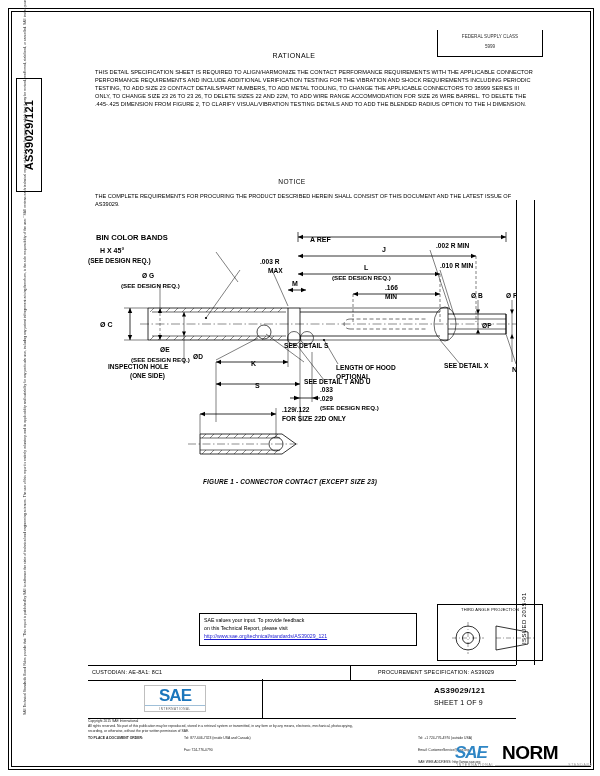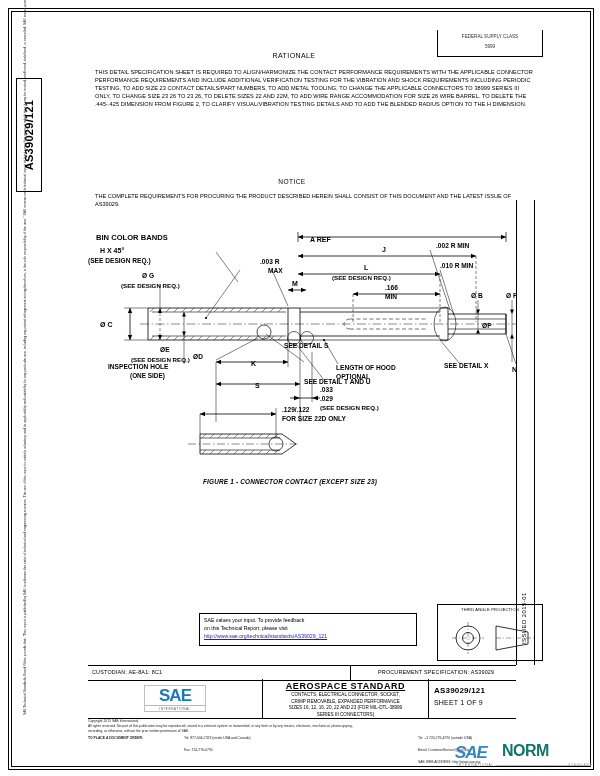--- a/index.html
+++ b/index.html
@@ -105,22 +105,22 @@
   .foot .cpy{font-size:3.4px;}
   .foot-row{position:relative;margin-top:2px;}
   .foot-col-a{position:absolute;left:0;top:0;width:95px;font-weight:bold;}
   .foot-col-b{position:absolute;left:96px;top:0;width:150px;}
   .foot-col-c{position:absolute;left:330px;top:0;width:150px;}
 
   
   .wm{position:absolute;left:455px;top:742px;width:140px;height:30px;}
   .wm-sae{position:absolute;left:0;top:1px;font-size:17px;font-weight:bold;
       color:#2f86c5;letter-spacing:-1px;font-style:italic;}
-  .wm-norm{position:absolute;left:47px;top:0px;font-size:16px;font-weight:bold;
-      color:#0f766e;letter-spacing:-.5px;}
+  .wm-norm{position:absolute;left:47px;top:0px;font-size:19px;font-weight:bold;
+      color:#000000;letter-spacing:-.5px;}
   .wm-sub{position:absolute;left:2px;top:21px;font-size:3.4px;color:#7a7a7a;
       letter-spacing:.8px;width:136px;}
   .wm-sub i{font-style:normal;float:right;color:#9a9a9a;}
   .wm-rule{position:absolute;left:40px;top:23px;width:96px;height:1px;background:#bfbfbf;}
 </style>
 </head>
 <body>
 
 <div class="page">
 
@@ -440,29 +440,20 @@
 
   <div class="tb">
     <div class="tb-logo">
       <div class="sae-logo">
         <div class="box">
           <div class="word">SAE</div>
           <div class="sub">INTERNATIONAL</div>
         </div>
       </div>
     </div>
-    <div class="tb-mid">
-      <div class="tb-title">AEROSPACE STANDARD</div>
-      <div class="tb-desc">
-        <div>CONTACTS, ELECTRICAL CONNECTOR, SOCKET,</div>
-        <div>CRIMP REMOVABLE, EXPANDED PERFORMANCE</div>
-        <div>SIZES 16, 12, 16, 20, 22 AND 23 (FOR MIL-DTL-38999</div>
-        <div>SERIES III CONNECTORS)</div>
-      </div>
-    </div>
     <div class="tb-right">
       <div class="tb-num">AS39029/121</div>
       <div class="tb-sheet">SHEET 1 OF 9</div>
     </div>
   </div>
 
   <div class="foot">
     <div class="cpy">Copyright 2015 SAE International</div>
     <div>All rights reserved. No part of this publication may be reproduced, stored in a retrieval system or transmitted, in any form or by any means, electronic, mechanical, photocopying,</div>
     <div>recording, or otherwise, without the prior written permission of SAE.</div>

